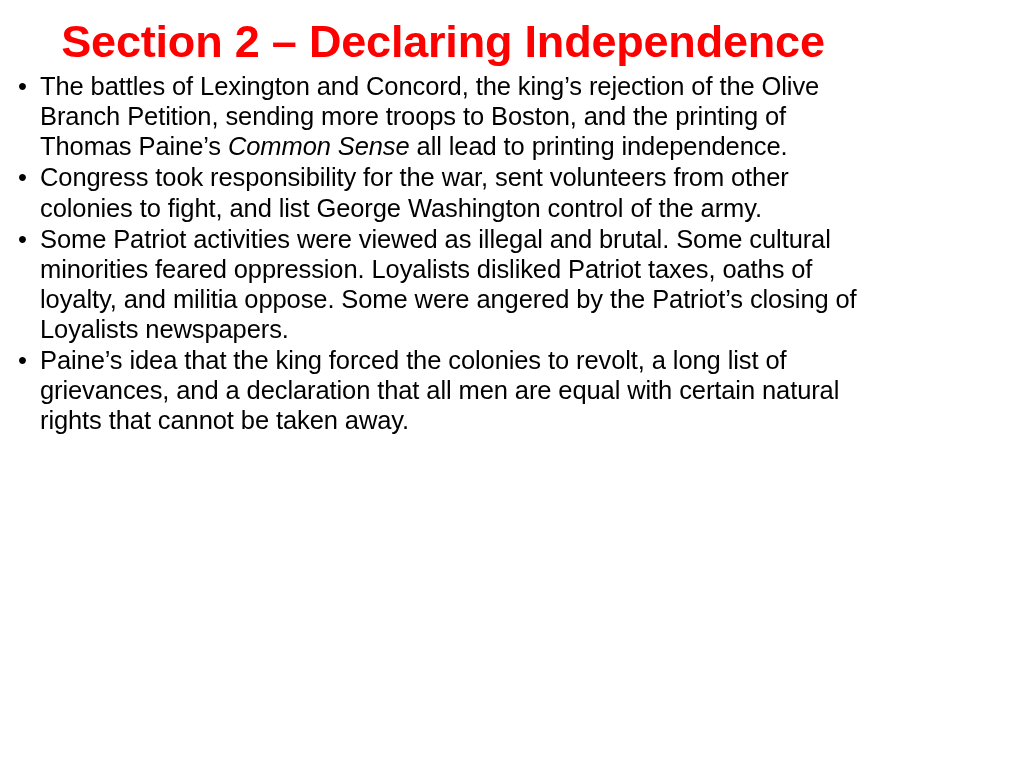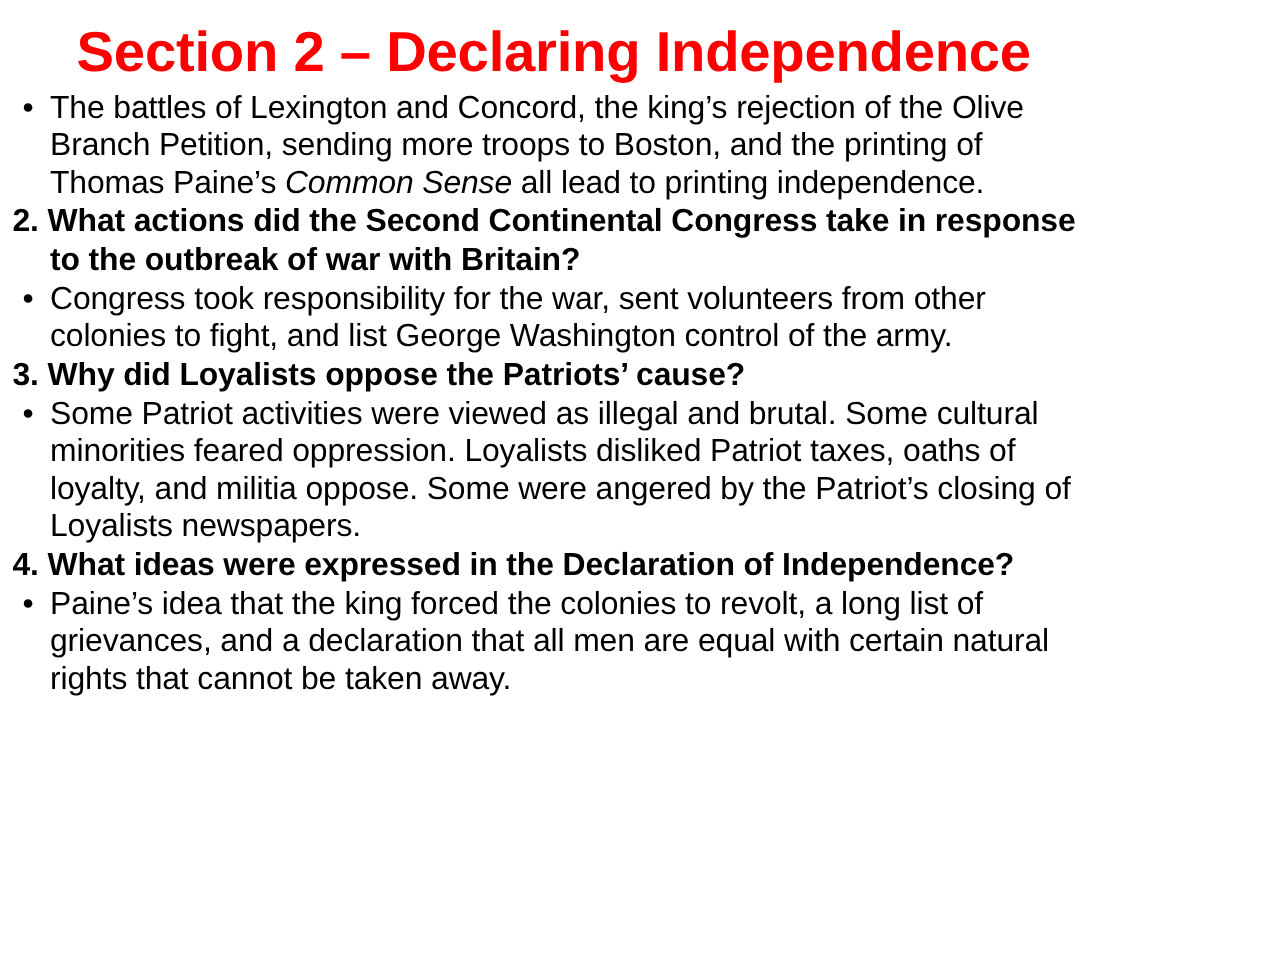--- a/index.html
+++ b/index.html
@@ -75,44 +75,32 @@
   <h1 class="slide-title">Section 2 – Declaring Independence</h1>
 
   <div class="body-list">
 
 
     <p class="a-item">
       <span class="bullet">•</span>
       <span>The battles of Lexington and Concord, the king’s rejection of the Olive Branch Petition, sending more troops to Boston, and the printing of Thomas Paine’s </span><em>Common Sense</em><span> all lead to printing independence.</span>
     </p>
 
-    <p class="q-item">
-      <span class="q-num">2.</span>
-      <span>What actions did the Second Continental Congress take in response to the outbreak of war with Britain?</span>
-    </p>
 
     <p class="a-item">
       <span class="bullet">•</span>
       <span>Congress took responsibility for the war, sent volunteers from other colonies to fight, and list George Washington control of the army.</span><em></em><span></span>
     </p>
 
-    <p class="q-item">
-      <span class="q-num">3.</span>
-      <span>Why did Loyalists oppose the Patriots’ cause?</span>
-    </p>
 
     <p class="a-item">
       <span class="bullet">•</span>
       <span>Some Patriot activities were viewed as illegal and brutal.  Some cultural minorities feared oppression.  Loyalists disliked Patriot taxes, oaths of loyalty, and militia oppose.  Some were angered by the Patriot’s closing of Loyalists newspapers.</span><em></em><span></span>
     </p>
 
-    <p class="q-item">
-      <span class="q-num">4.</span>
-      <span>What ideas were expressed in the Declaration of Independence?</span>
-    </p>
 
     <p class="a-item">
       <span class="bullet">•</span>
       <span>Paine’s idea that the king forced the colonies to revolt, a long list of grievances, and a declaration that all men are equal with certain natural rights that cannot be taken away.</span><em></em><span></span>
     </p>
 
   </div>
 </div>
 
 </body></html>

